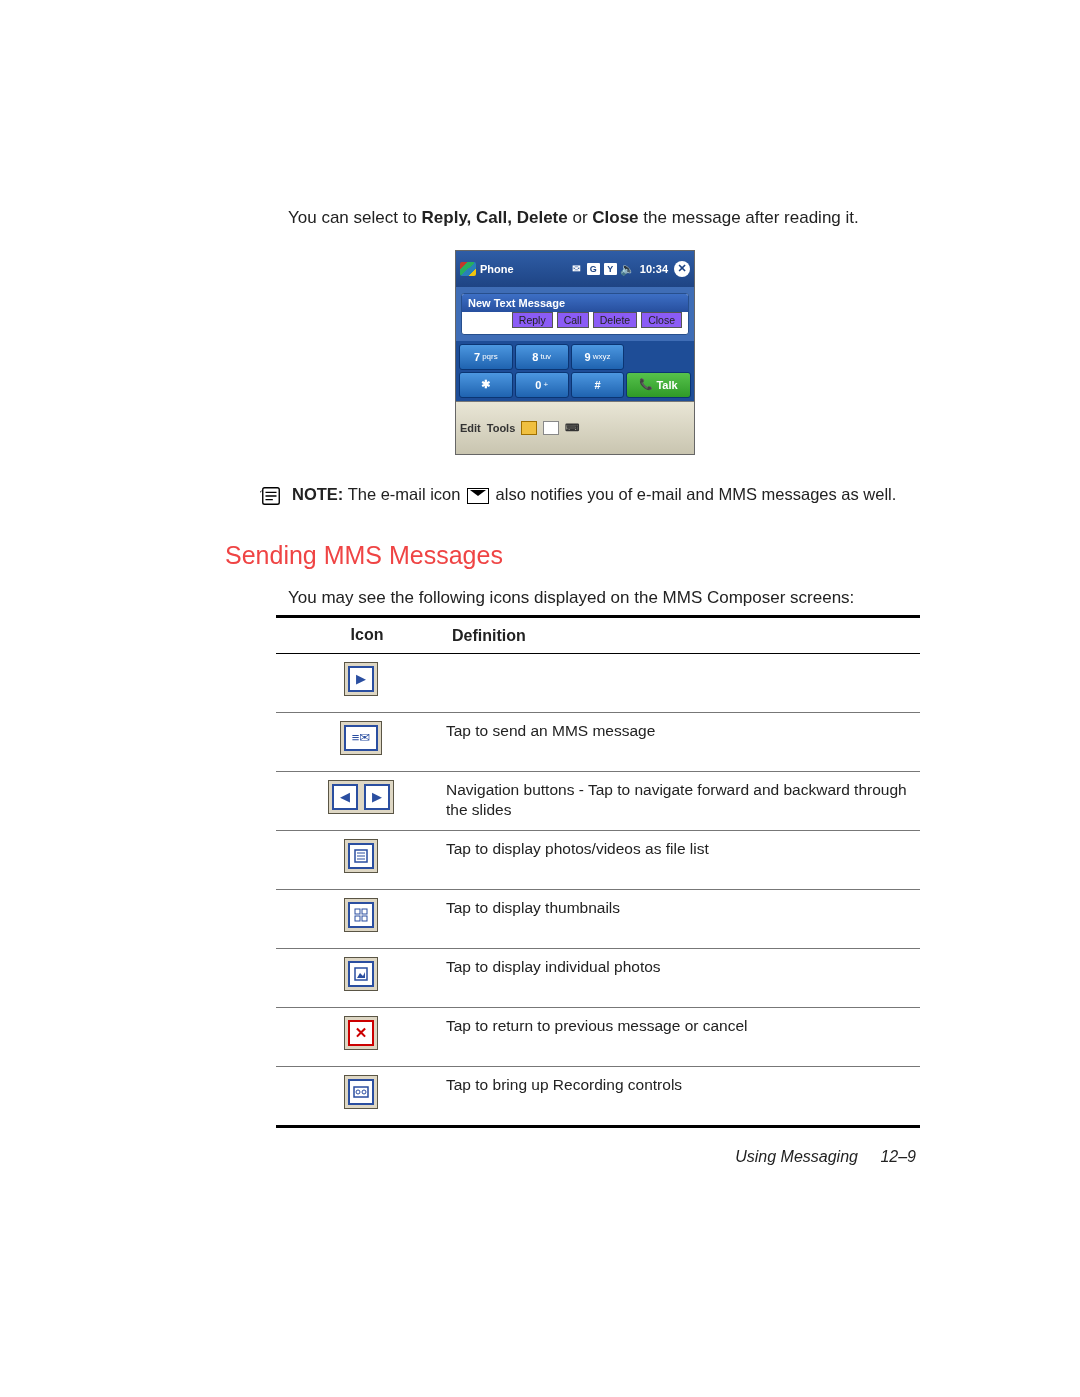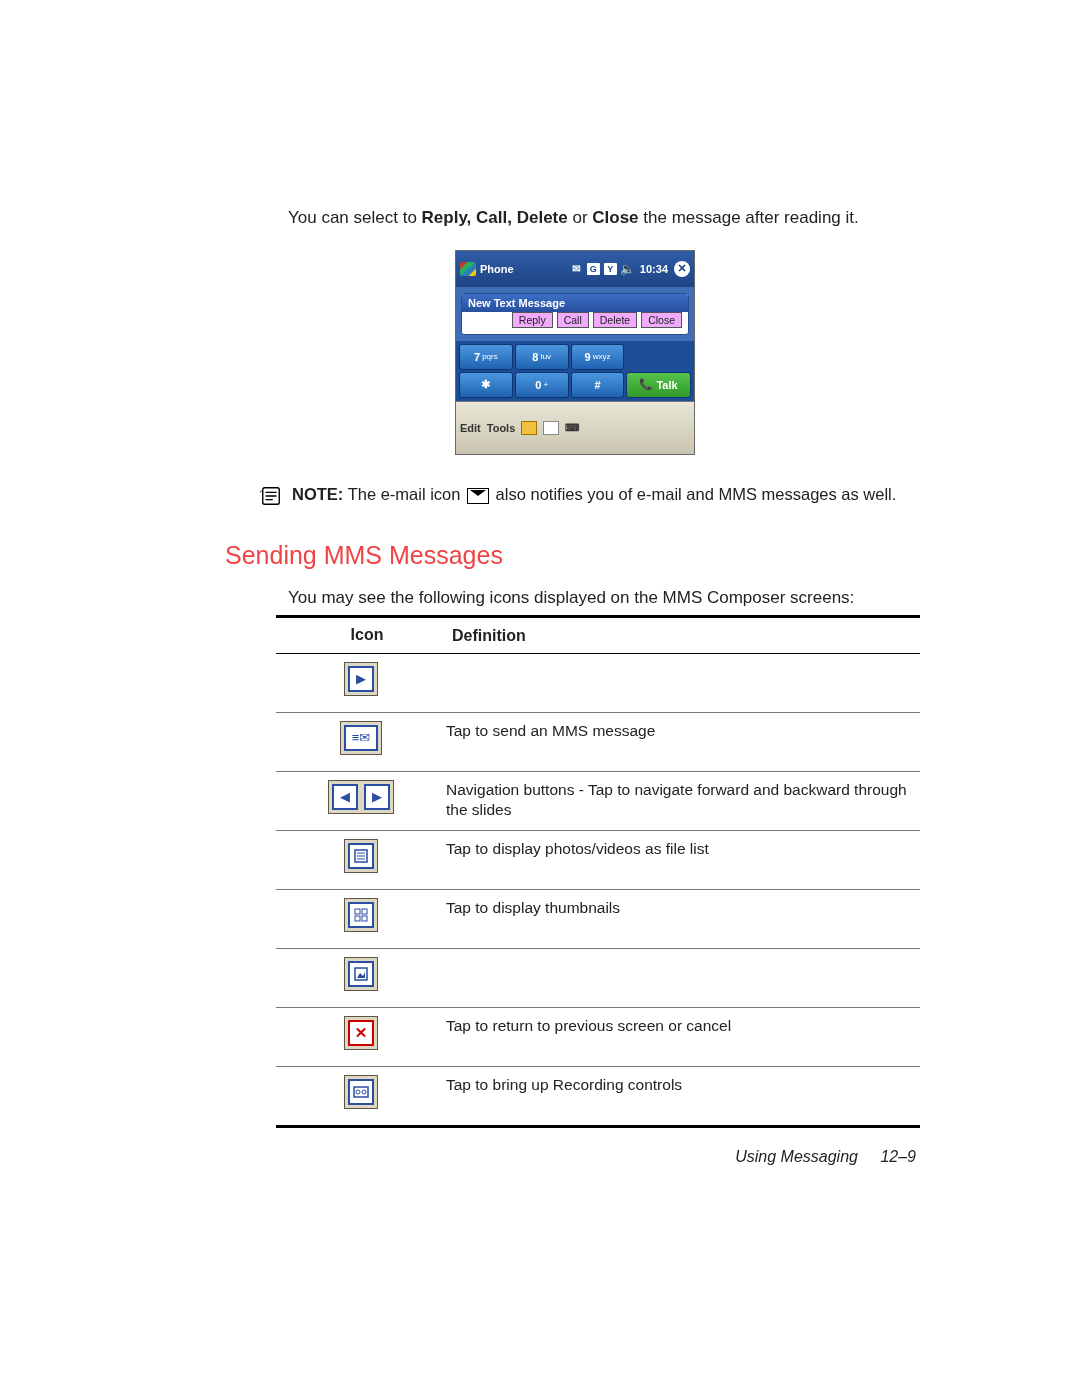--- a/index.html
+++ b/index.html
@@ -90,21 +90,21 @@
   }
   .bubble-body .msg { margin-bottom: 16px; }
   .bubble-body .from { margin-bottom: 6px; }
   .bubble-btns {
     display: flex;
     gap: 4px;
     padding: 0 6px 6px 6px;
     justify-content: flex-end;
   }
   .bubble-btns .btn {
-    background: #f0abfc;
+    background: #8b5cf6;
     border: 1px solid #555;
     padding: 1px 6px;
     font-size: 10.5px;
   }
   .keypad {
     display: grid;
     grid-template-columns: 1fr 1fr 1fr 1.2fr;
     gap: 2px;
     padding: 3px;
     background: #1e4d97;
@@ -391,30 +391,31 @@
       <div class="col-icon">
         <span class="ibox">
           <span class="inner-btn">
               <svg width="14" height="14">
                 <rect x="1" y="1" width="12" height="12" fill="none" stroke="#2a4ea0" stroke-width="1.5"></rect>
                 <polygon points="3,11 6,6 9,9 11,5 11,11" fill="#2a4ea0"></polygon>
               </svg>
             </span>
         </span>
       </div>
+      <div class="col-def">Tap to display individual photos</div>
     </div>
 
 
     <div class="tbl-row">
       <div class="col-icon">
         <span class="ibox">
           <span class="inner-btn redx">✕</span>
         </span>
       </div>
-      <div class="col-def">Tap to return to previous screen or cancel</div>
+      <div class="col-def">Tap to return to previous message or cancel</div>
     </div>
 
     <div class="tbl-row">
       <div class="col-icon">
         <span class="ibox">
           <span class="inner-btn">
               <svg width="16" height="12">
                 <rect x="1" y="1" width="14" height="10" fill="none" stroke="#2a4ea0" stroke-width="1.5"></rect>
                 <circle cx="5" cy="6" r="2" fill="none" stroke="#2a4ea0"></circle>
                 <circle cx="11" cy="6" r="2" fill="none" stroke="#2a4ea0"></circle>

